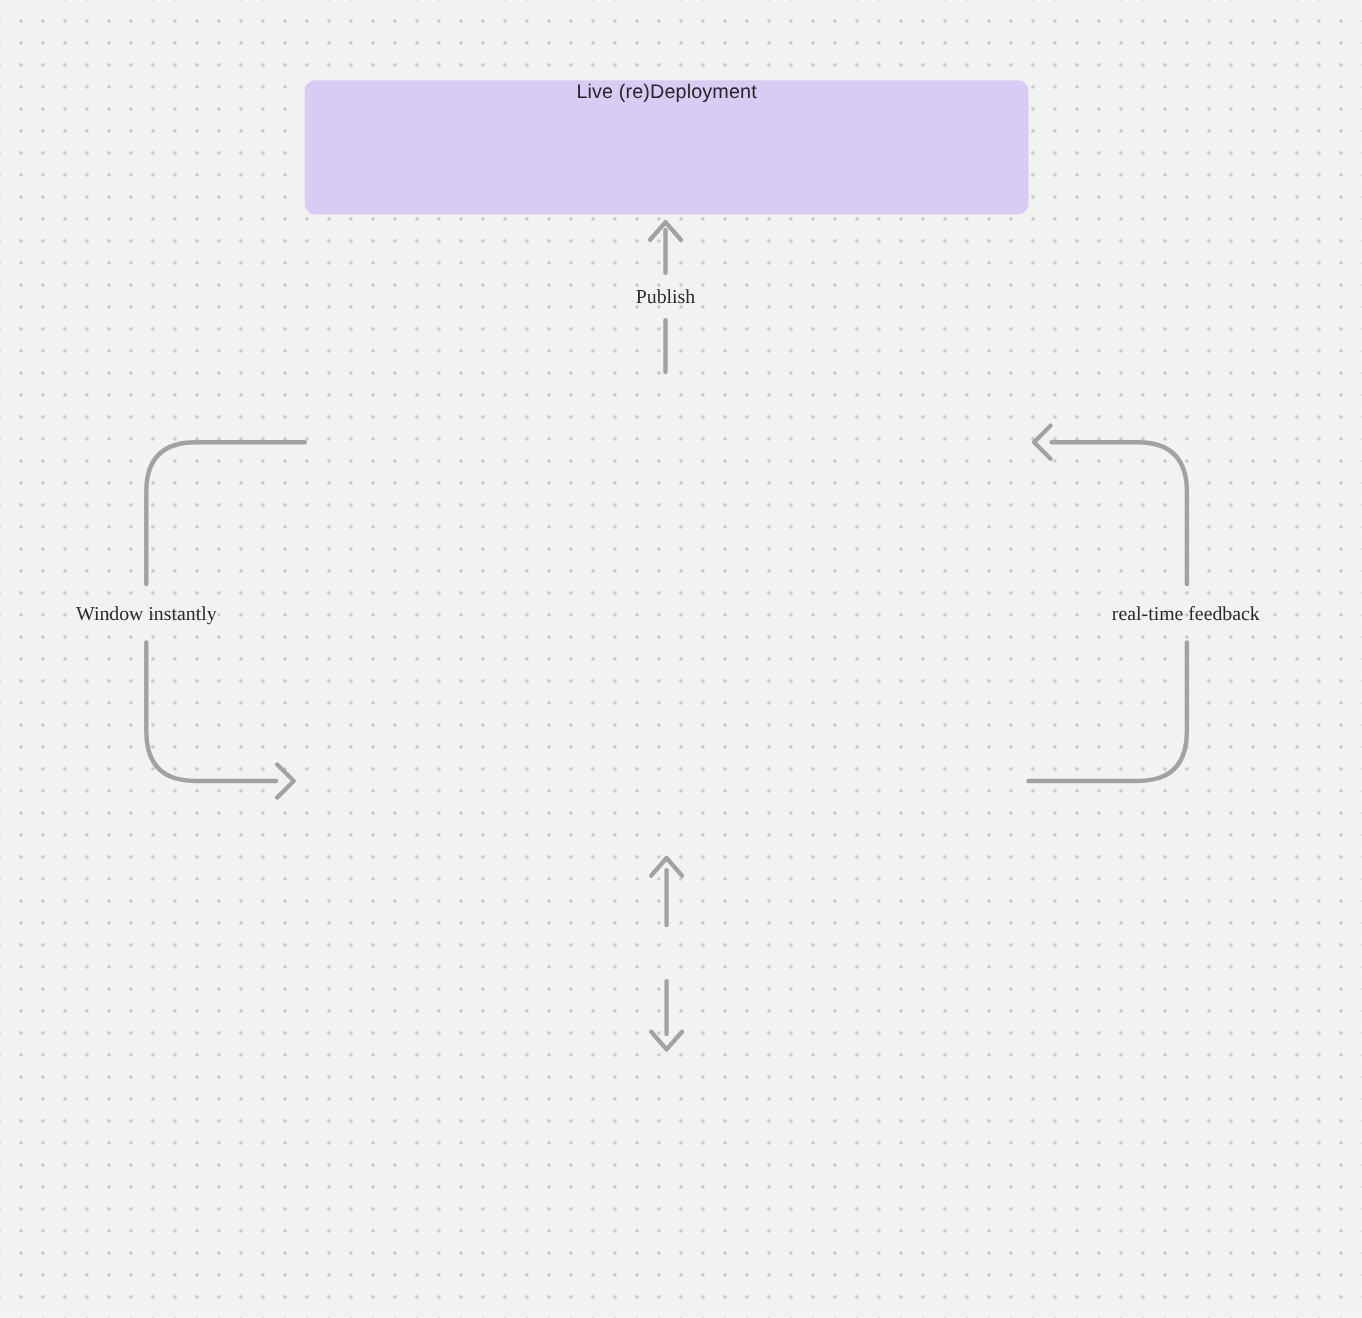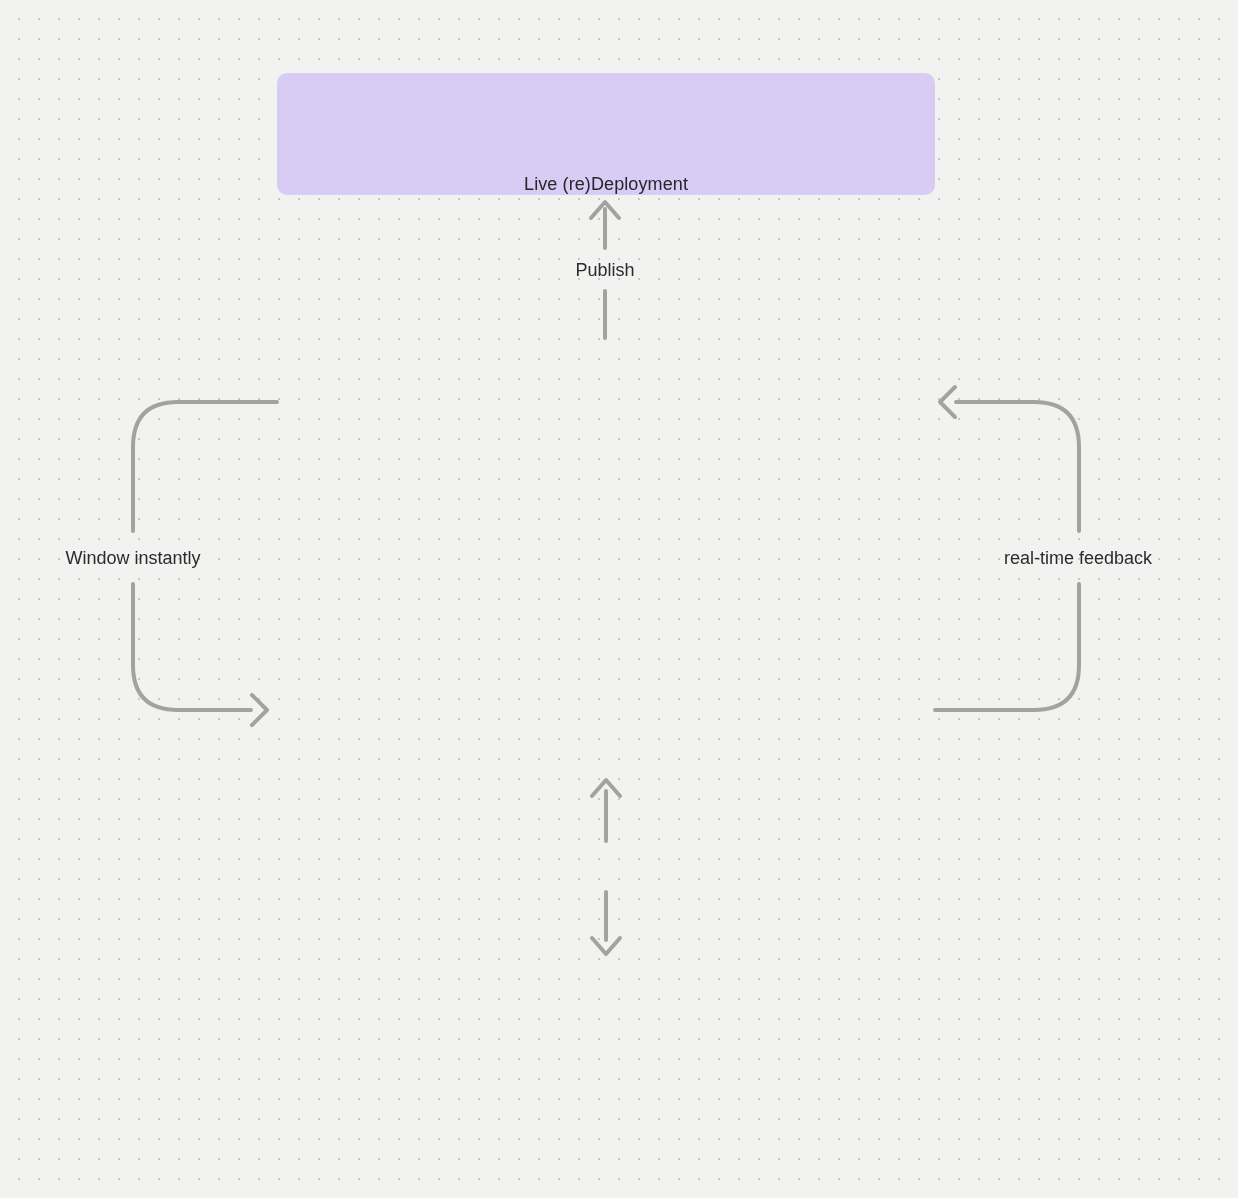--- a/index.html
+++ b/index.html
@@ -18,36 +18,37 @@
     overflow: hidden;
   }
   .node {
     position: absolute;
     left: 277px;
     width: 658px;
     height: 122px;
     background: #d8cbf4;
     border-radius: 10px;
     display: flex;
-    align-items: flex-end;
+    align-items: flex-start;
     justify-content: center;
     font-size: 18px;
     color: #26262b;
     letter-spacing: 0.1px;
   }
   .node-live    { top: 73px;  }
   .node-user    { top: 341px; }
   .node-preview { top: 650px; }
   .node-dev     { top: 958px; }
   .edge-label {
     position: absolute;
     transform: translate(-50%, -50%);
     font-size: 18px;
     color: #2b2b2e;
     white-space: nowrap;
+    font-family: Liberation Serif, serif;
   }
   .label-publish  { left: 605px;  top: 270px; }
   .label-updates  { left: 133px;  top: 558px; }
   .label-feedback { left: 1078px; top: 558px; }
   .label-spun     { left: 606px;  top: 867px; }
   svg.wires {
     position: absolute;
     left: 0; top: 0;
     width: 1238px;
     height: 1198px;

